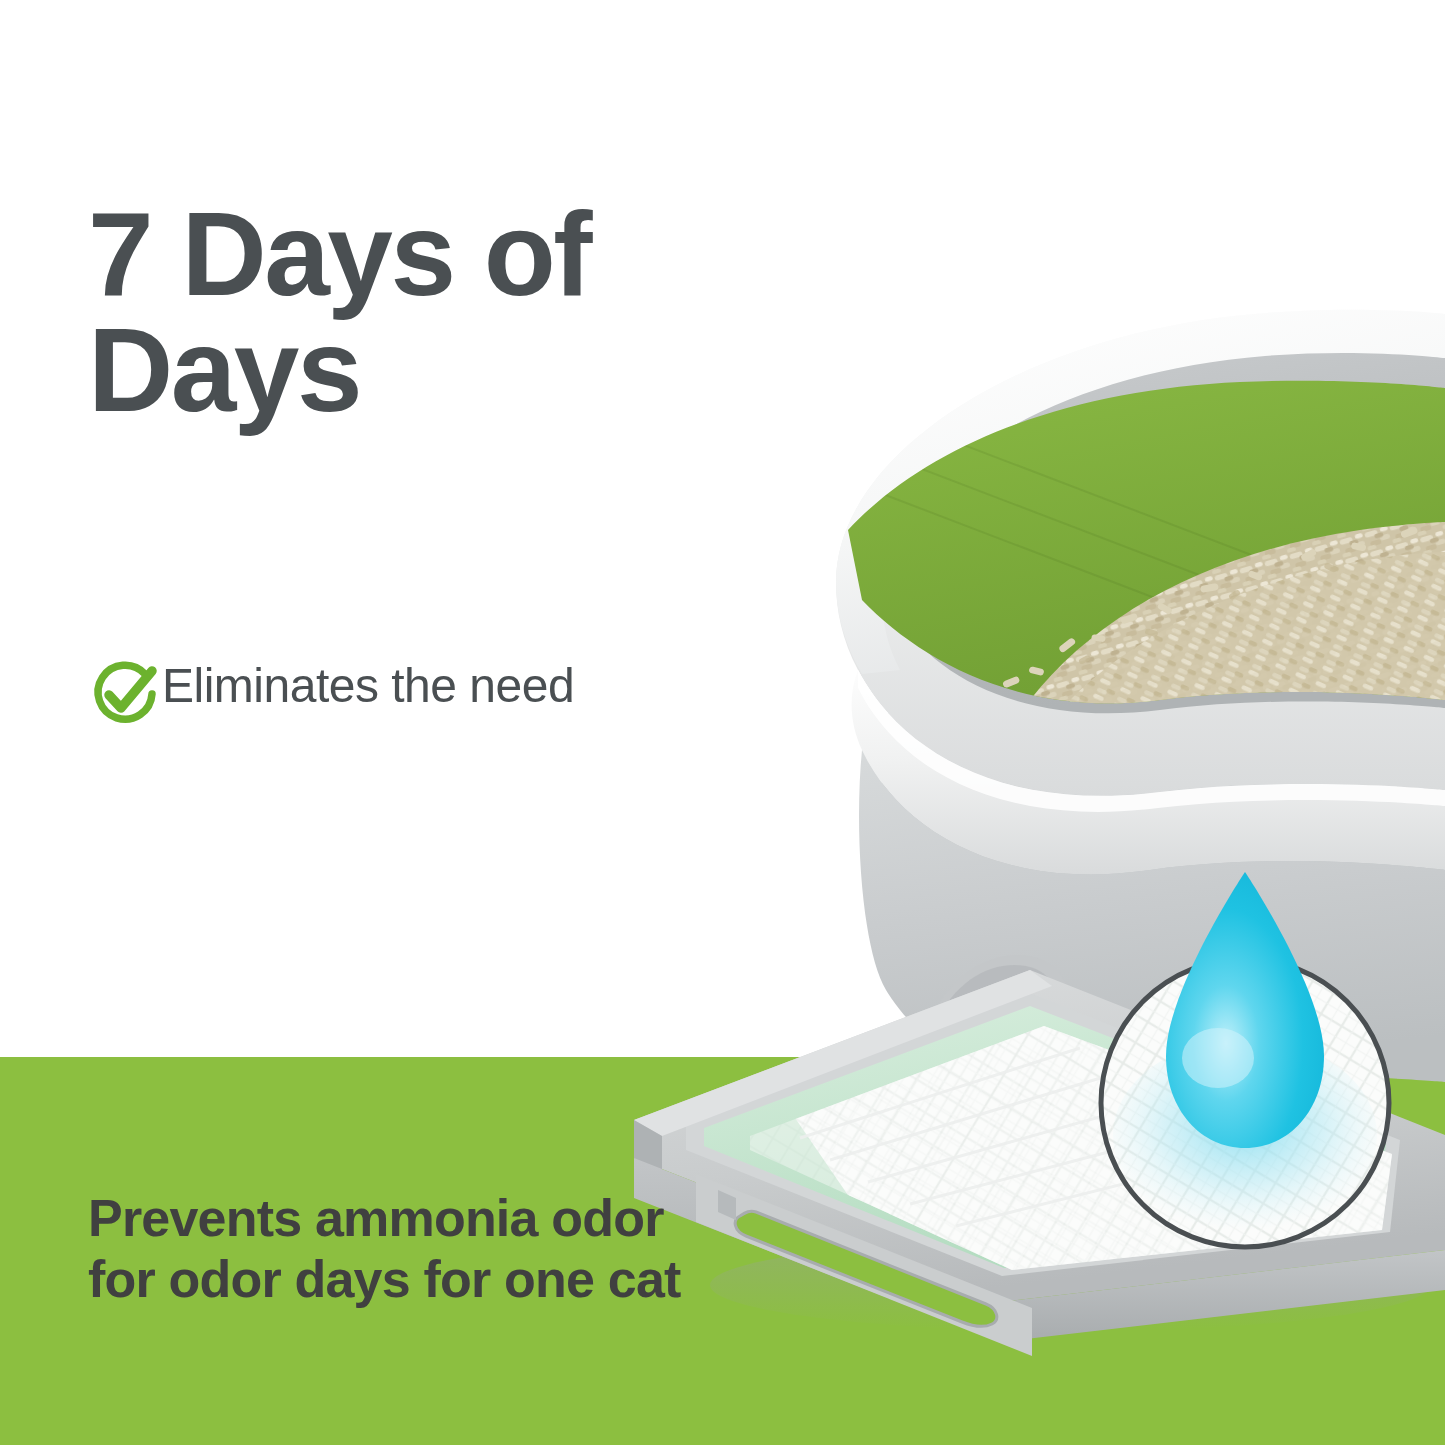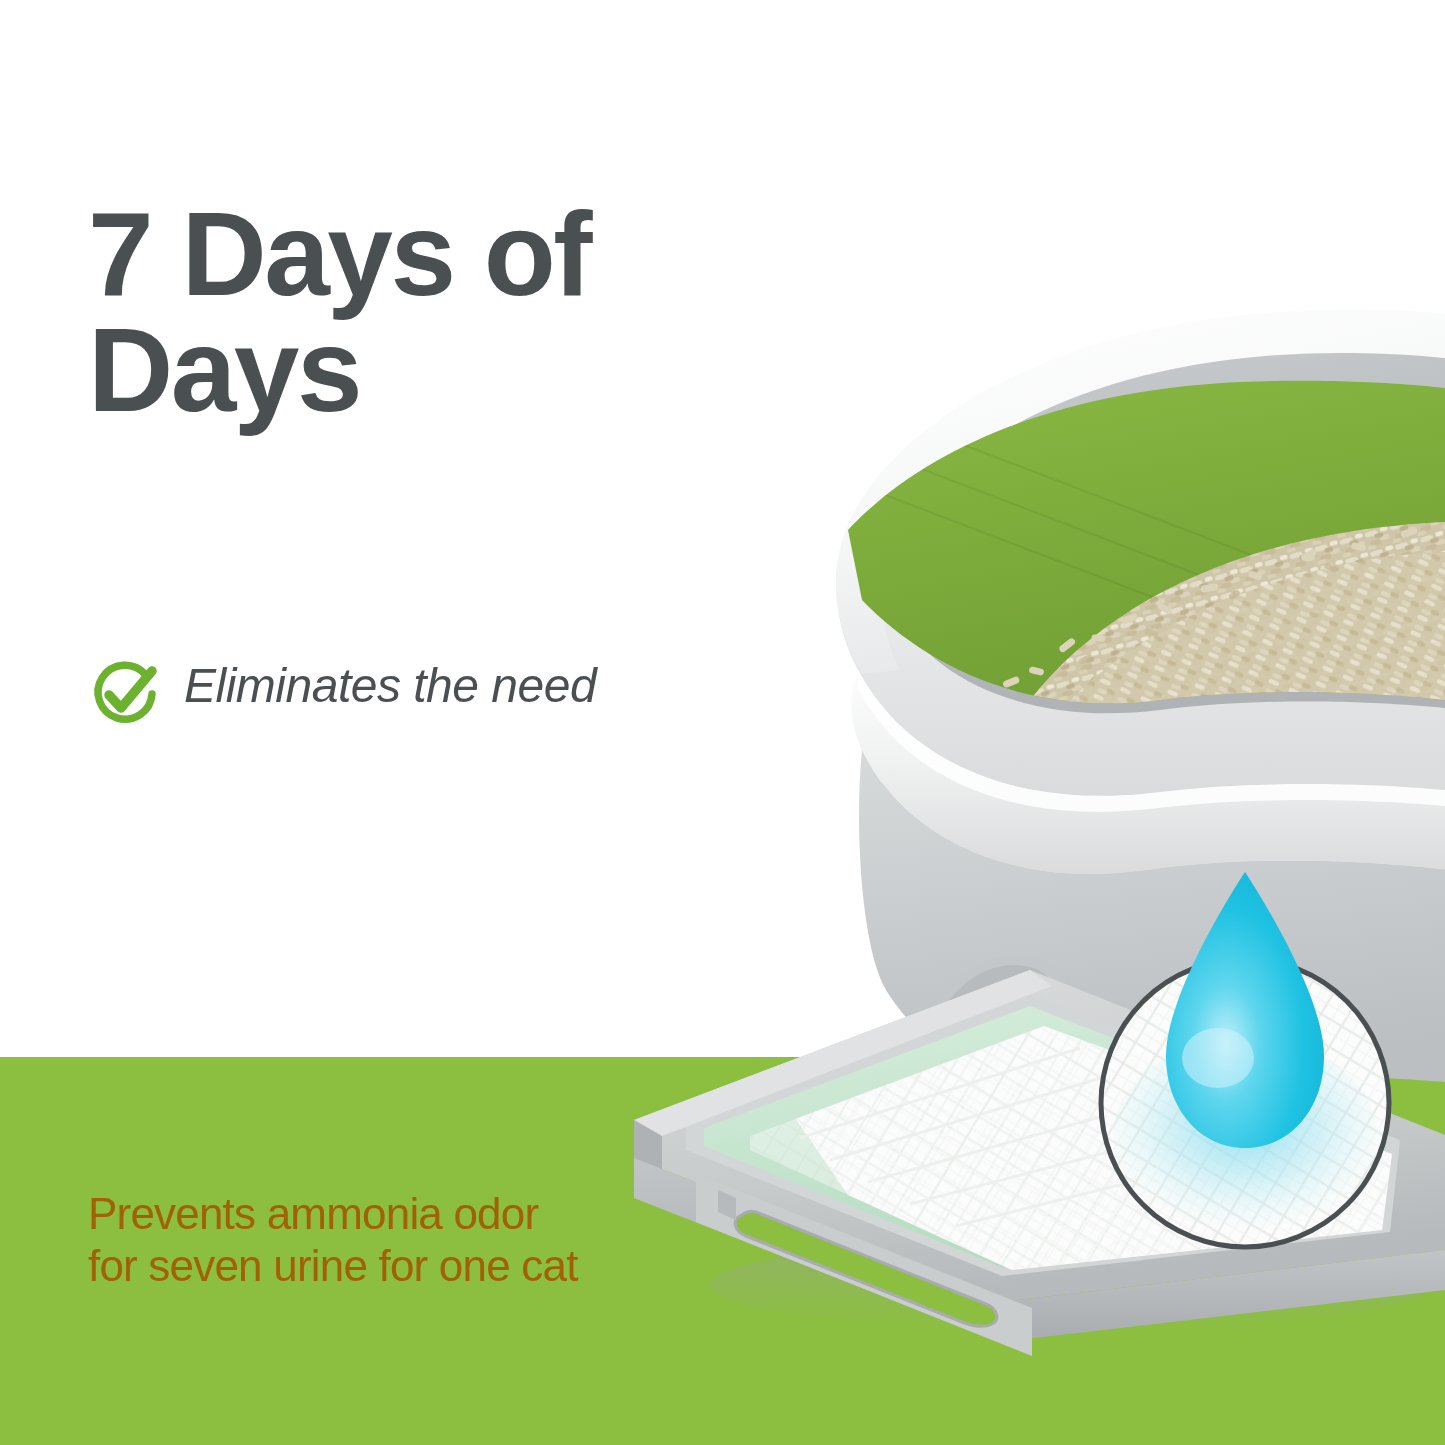--- a/index.html
+++ b/index.html
@@ -38,22 +38,20 @@
   .headline .ln{display:block;white-space:nowrap;}
 
   
   .bullet{
     position:absolute;
     left:88px; top:655px;
     width:800px;
     z-index:6;
     display:flex;
     align-items:flex-start;
-    gap:22px;
-    font-style:italic;
   }
   .check-icon{
     flex:0 0 auto;
     width:74px;height:74px;
     margin-top:2px;
   }
   .bullet-text{
     color:#4A4F52;
     font-size:48px;
     font-weight:400;
@@ -61,23 +59,23 @@
     letter-spacing:-0.5px;
     padding-top:2px;
   }
   .bullet-text .ln{display:block;white-space:nowrap;}
 
   
   .footer-text{
     position:absolute;
     left:88px; top:1188px;
     z-index:8;
-    color:#a16207;
-    font-size:44px;
-    font-weight:400;
+    color:#404040;
+    font-size:52px;
+    font-weight:700;
     line-height:1.18;
     letter-spacing:-0.8px;
   }
   .footer-text .ln{display:block;white-space:nowrap;}
 
   
   .photo{
     position:absolute;
     left:600px; top:230px;
     width:845px; height:1160px;
@@ -352,16 +350,16 @@
         <path d="M21 38 L33 51 L64 14" fill="none" stroke="#6CB22E" stroke-width="9.5" stroke-linecap="round" stroke-linejoin="round"></path>
       </svg>
     </span>
     <span class="bullet-text">
       <span class="ln">Eliminates the need</span>
     </span>
   </div>
 
   <div class="footer-text">
     <span class="ln">Prevents ammonia odor</span>
-    <span class="ln">for seven urine for one cat</span>
+    <span class="ln">for odor days for one cat</span>
   </div>
 
 </div>
 
 </body></html>

